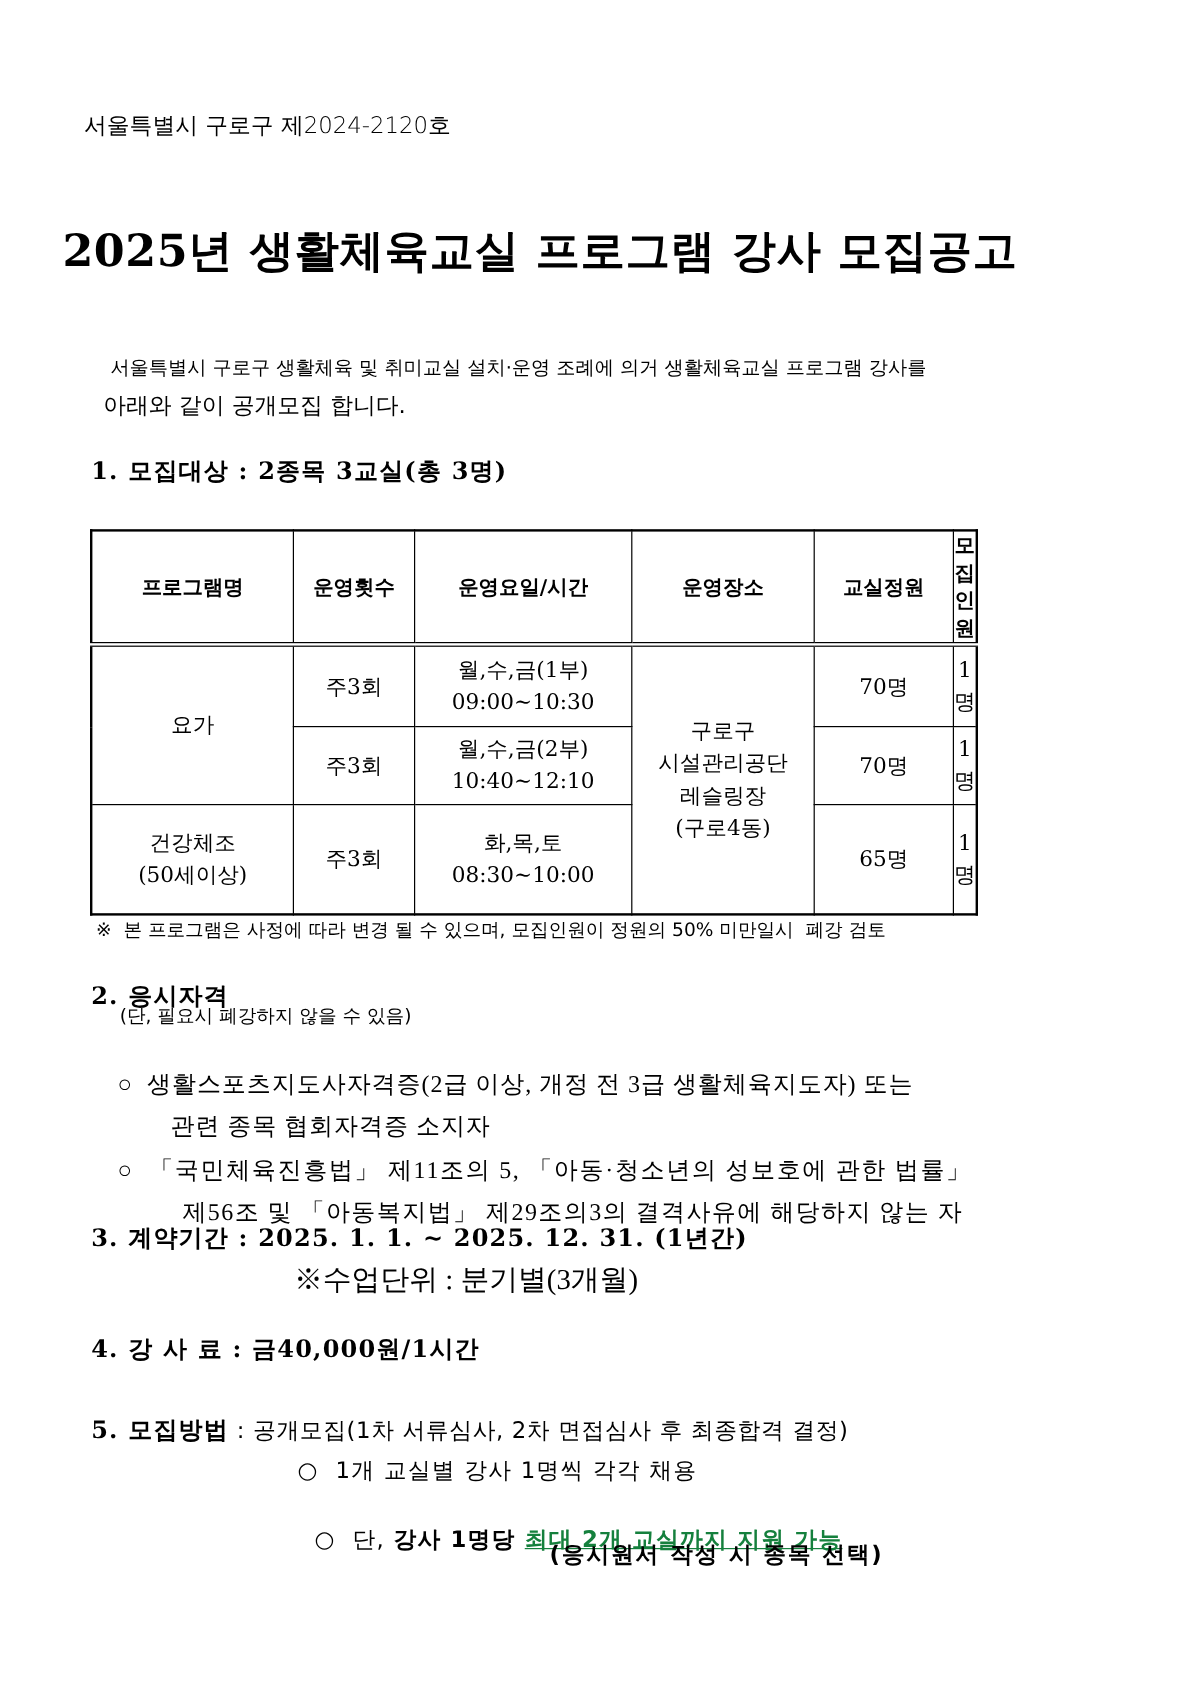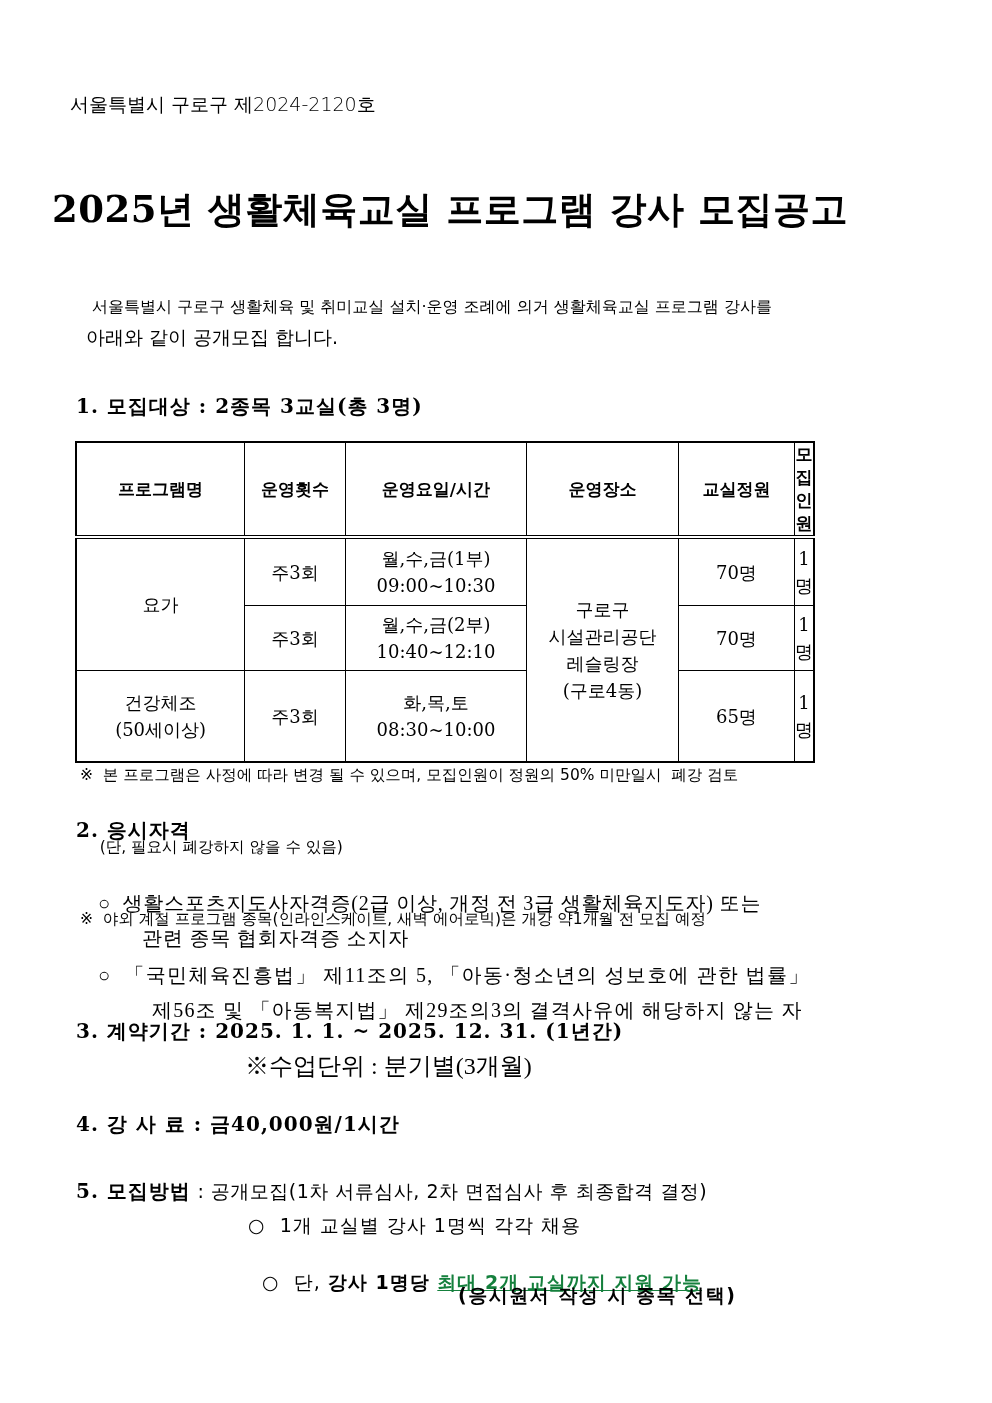--- a/index.html
+++ b/index.html
@@ -4,21 +4,21 @@
 <style>
   html, body { margin:0; padding:0; background:#fff; }
   body { width:992px; height:1403px; position:relative; overflow:hidden; color:#000;
          font-family:"DejaVu Serif", serif; }
   .abs { position:absolute; white-space:nowrap; }
   .docno { left:70px; top:92px; font-size:19px; font-family:"DejaVu Sans", sans-serif; font-weight:300; }
   .title { left:0; width:900px; top:185px; text-align:center; font-size:37px; font-weight:bold; letter-spacing:0.5px; }
   .intro { left:92px; top:288px; font-size:16px; font-family:"DejaVu Sans", sans-serif; line-height:37px; }
   .intro2 { left:86px; top:325px; font-size:19px; font-family:"DejaVu Sans", sans-serif; }
   .sec { font-size:20px; font-weight:bold; letter-spacing:1px; }
-  .sec1 { left:76px; top:393px; }
+  .sec1 { left:76px; top:379px; }
   table.recruit { position:absolute; left:75px; top:441px; width:740px; border-collapse:collapse;
                   border:2.5px solid #000; font-size:18px; font-family:"DejaVu Serif", serif; }
   table.recruit th, table.recruit td { border:1px solid #000; text-align:center; vertical-align:middle; padding:0; }
   table.recruit th { height:30px; font-weight:bold; font-size:17px; border-bottom:4px double #000; }
   table.recruit td { line-height:27px; }
   .r1 td { height:66px; }
   .r2 td { height:64px; }
   .r3 td { height:90px; }
   .notes { left:80px; top:715px; font-size:15.5px; font-family:"DejaVu Sans", sans-serif; line-height:24px; }
   .sec2 { left:76px; top:817px; }
@@ -98,21 +98,20 @@
       </td>
       <td>65명</td>
       <td>1명</td>
     </tr>
   </tbody>
 </table>
 
 <div class="abs notes" style="white-space:pre;">
   <div>※  본 프로그램은 사정에 따라 변경 될 수 있으며, 모집인원이 정원의 50% 미만일시  폐강 검토</div>
   <div>    (단, 필요시 폐강하지 않을 수 있음)</div>
-  <div>※  야외 계절 프로그램 종목(인라인스케이트, 새벽 에어로빅)은 개강 약1개월 전 모집 예정</div>
 </div>
 
 <div class="abs sec sec2">2. 응시자격</div>
 <div class="abs qual q1" style="white-space:pre;">○  생활스포츠지도사자격증(2급 이상, 개정 전 3급 생활체육지도자) 또는</div>
 <div class="abs qual q1b">관련 종목 협회자격증 소지자</div>
 <div class="abs qual q2" style="white-space:pre;">○  「국민체육진흥법」 제11조의 5, 「아동·청소년의 성보호에 관한 법률」</div>
 <div class="abs qual q2b">제56조 및 「아동복지법」 제29조의3의 결격사유에 해당하지 않는 자</div>
 
 <div class="abs sec sec3">3. 계약기간 : 2025. 1. 1. ~ 2025. 12. 31. (1년간)</div>
 <div class="abs sub3">※수업단위 : 분기별(3개월)</div>

